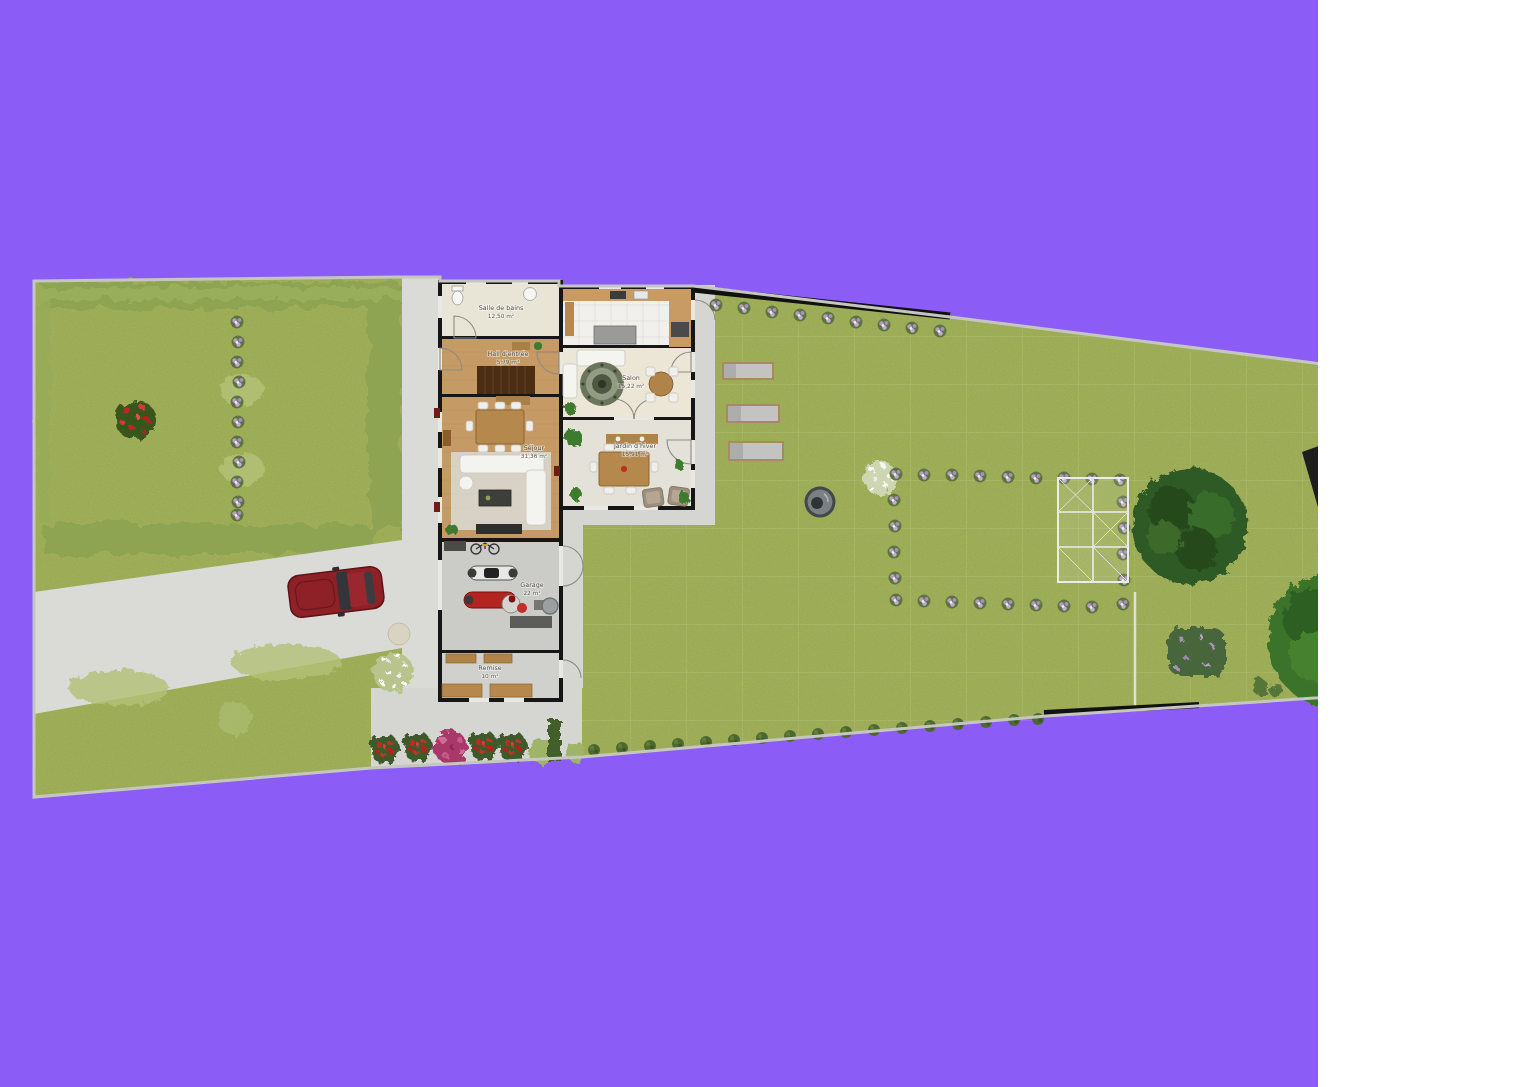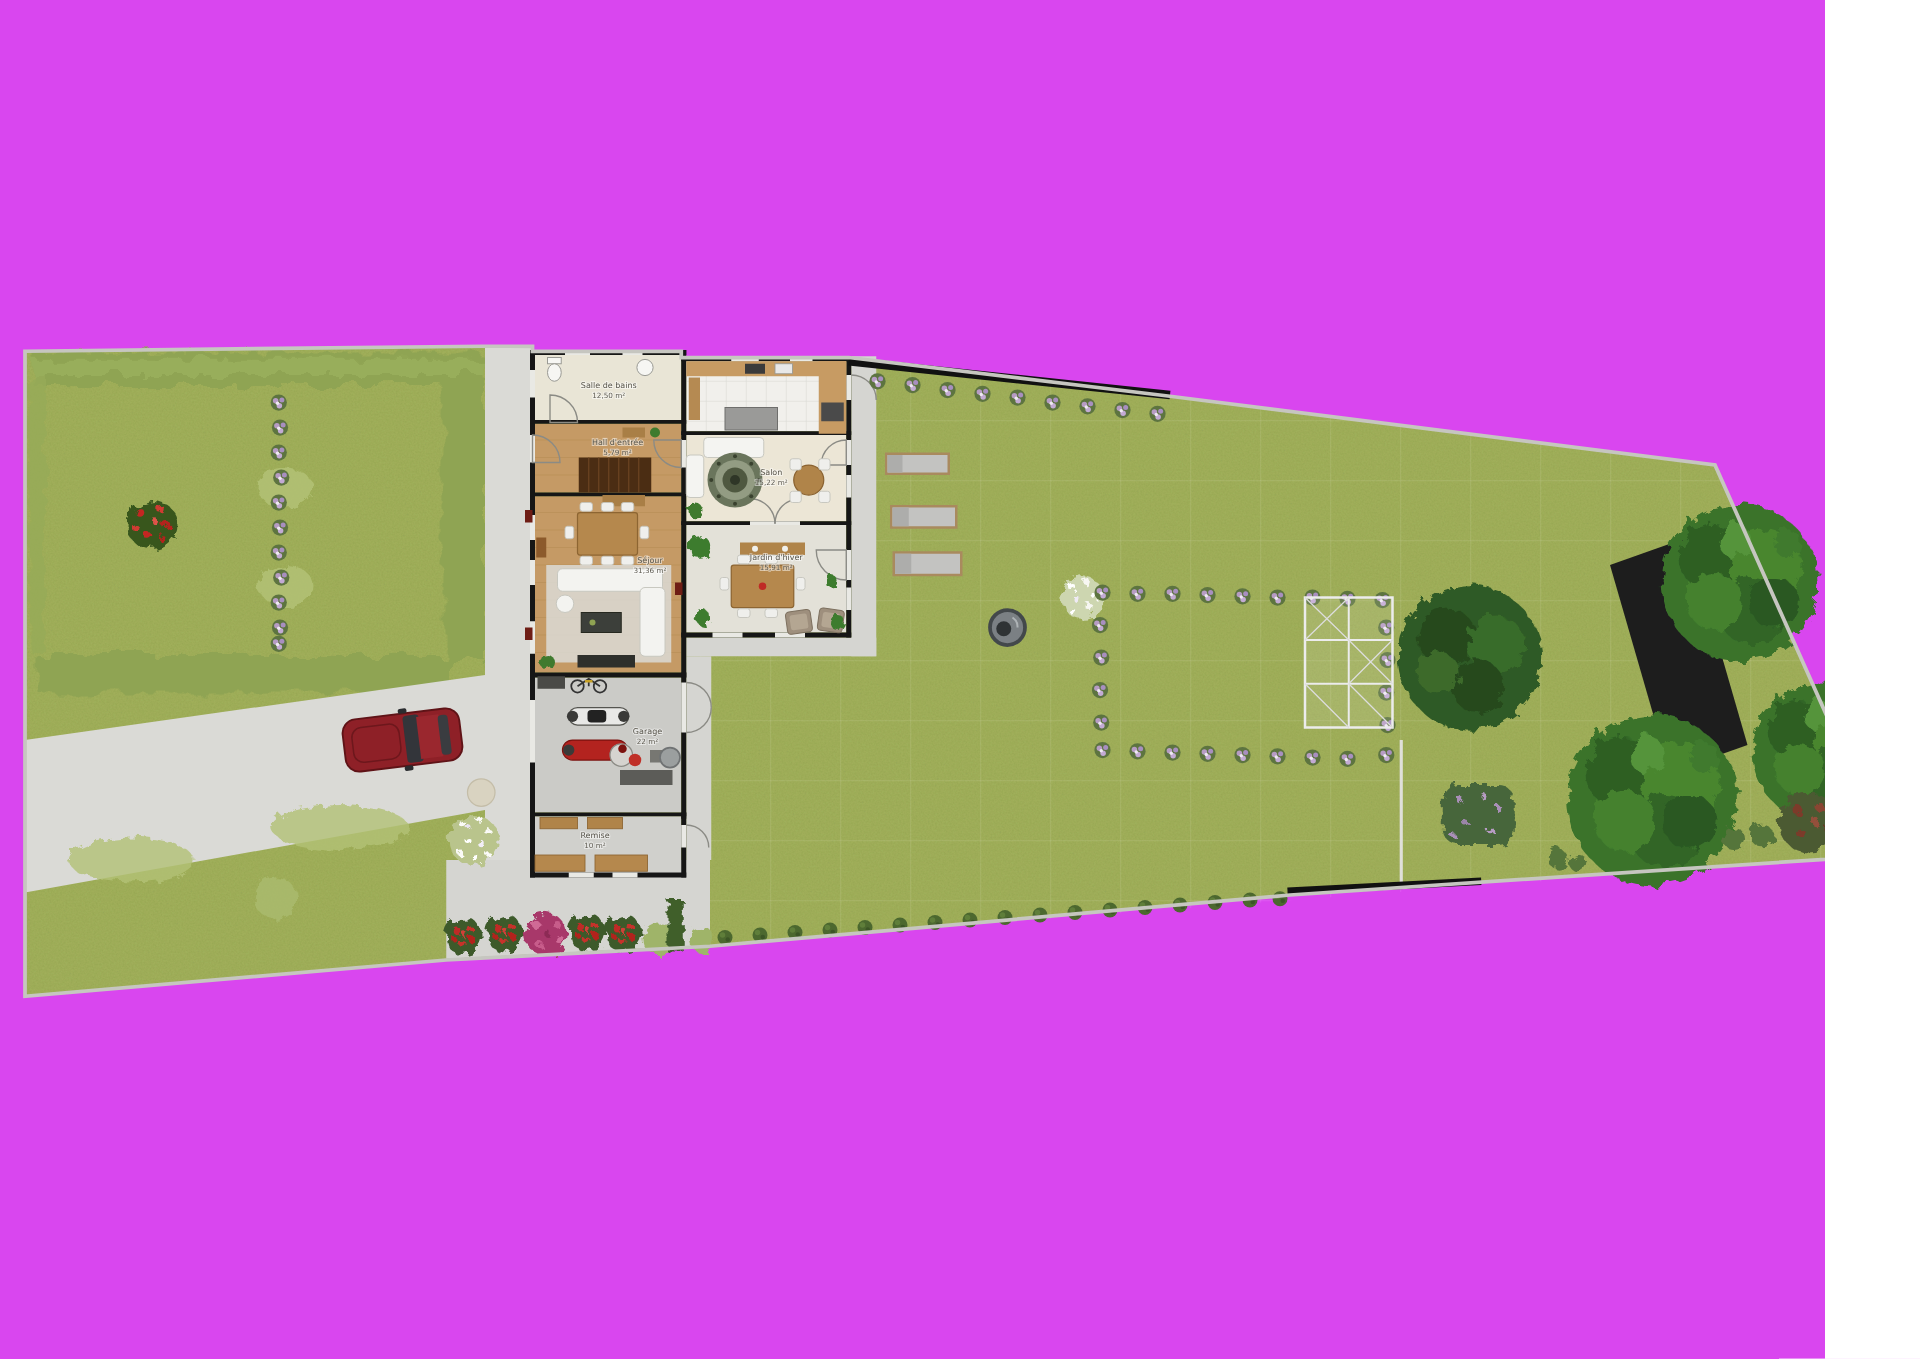--- a/index.html
+++ b/index.html
@@ -1,16 +1,16 @@
 <!DOCTYPE html>
 <html><head>
 <meta charset="utf-8">
 <style>
   html,body{margin:0;padding:0;background:#ffffff;}
-  .stage{width:1460px;height:1087px;position:relative;background:#d946ef;overflow:hidden;}
+  .stage{width:1304px;height:1087px;position:relative;background:#8b5cf6;overflow:hidden;padding-left:14px;}
   svg{display:block;}
   .wall{fill:#161616;}
   .roomlabel{font-family:"DejaVu Sans",sans-serif;font-size:6.4px;fill:#57544a;text-anchor:middle;
              paint-order:stroke;stroke:#ffffff;stroke-width:1.6px;stroke-opacity:.5;}
   .arealabel{font-family:"DejaVu Sans",sans-serif;font-size:5.8px;fill:#5d5a50;text-anchor:middle;
              paint-order:stroke;stroke:#ffffff;stroke-width:1.6px;stroke-opacity:.5;}
   .doorarc{fill:none;stroke:#8b8b85;stroke-width:1.1px;}
   .win{fill:#e9e9e4;}
 </style>
 </head>

